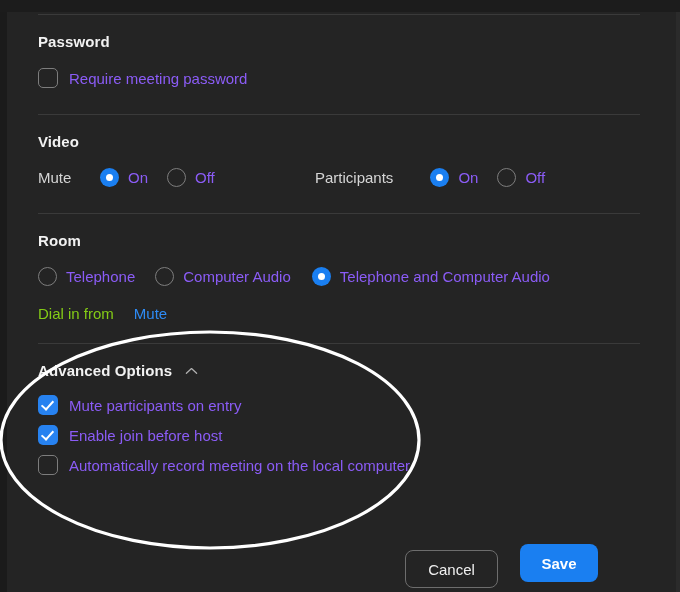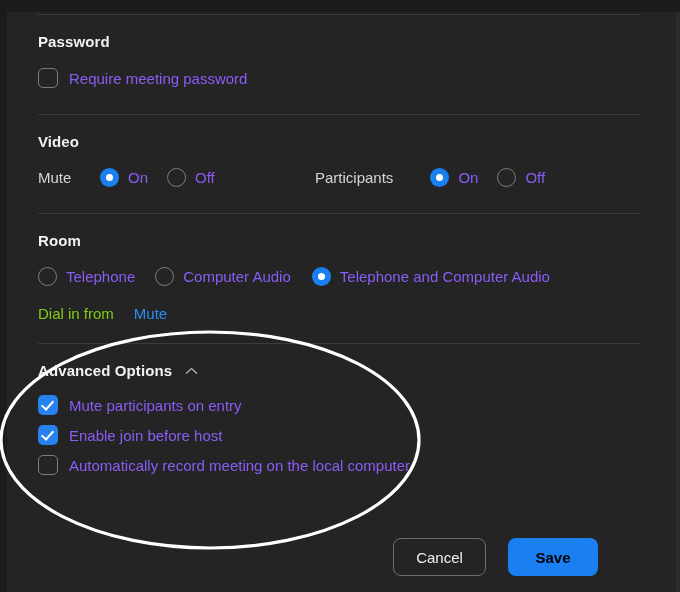--- a/index.html
+++ b/index.html
@@ -192,26 +192,27 @@
     cursor: pointer;
     display: flex;
     align-items: center;
     justify-content: center;
   }
   .btn-cancel {
     width: 93px; height: 38px;
     border: 1px solid #6d6d6d;
     background: transparent;
     color: #f0f0f0;
+    margin-top: 12px;
   }
   .btn-save {
-    width: 90px; height: 38px;
+    width: 78px; height: 38px;
     background: #1a7ff1;
     border: none;
-    color: #000000;
+    color: #ffffff;
     font-weight: bold;
     margin-left: 22px;
     margin-right: 42px;
   }
 
   .annot {
     position: absolute;
     left: 0; top: 0;
     width: 680px; height: 592px;
     pointer-events: none;

